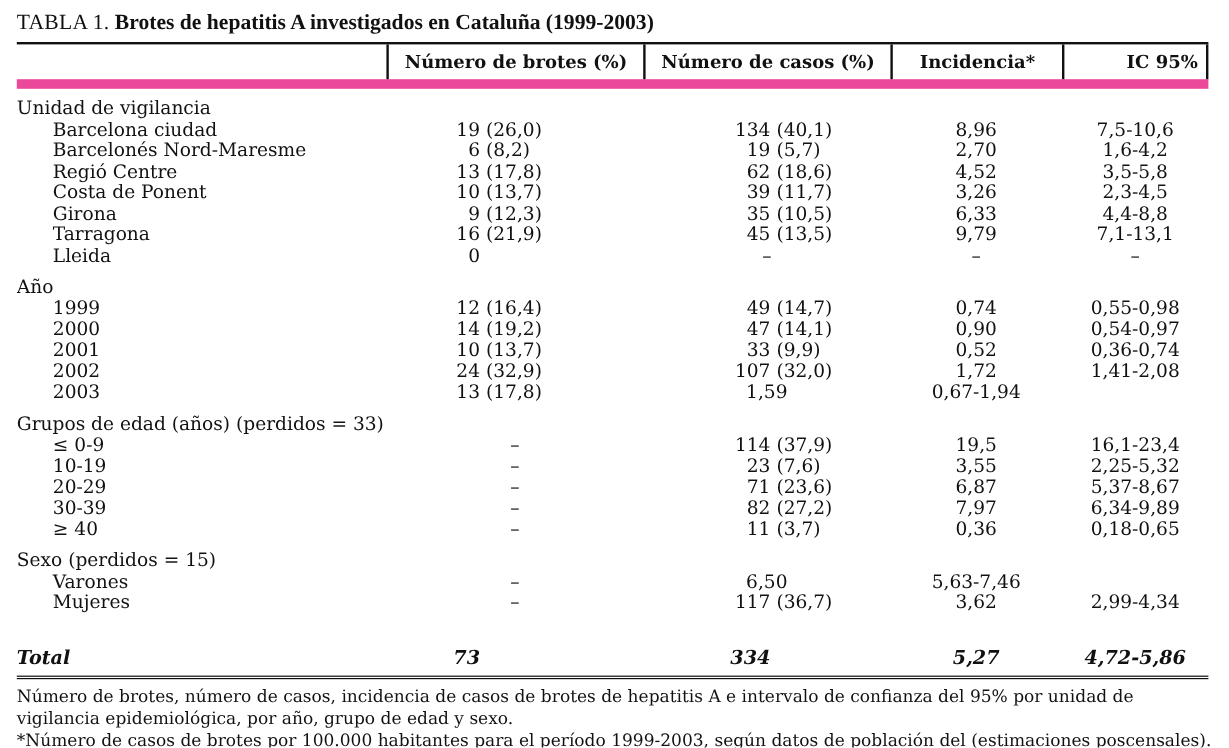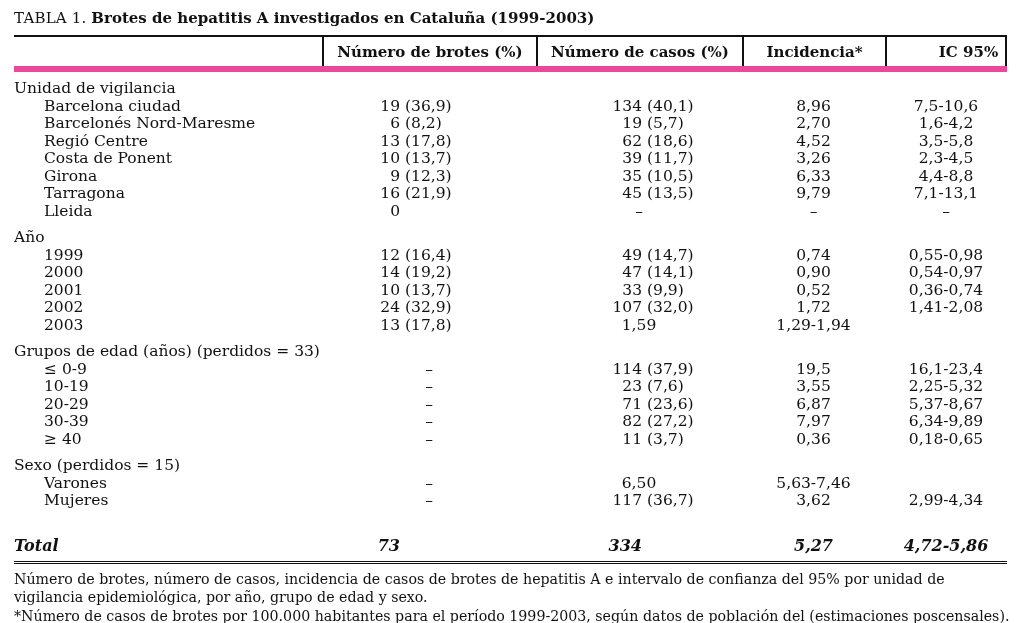--- a/index.html
+++ b/index.html
@@ -5,34 +5,34 @@
   html, body {
     margin: 0; padding: 0;
     width: 1024px; height: 623px;
     background: #ffffff;
     color: #111111;
     font-family: "DejaVu Serif", "Liberation Serif", serif;
     overflow: hidden;
   }
   .wrap { padding: 8px 17px 0 14px; }
 
-  .title { font-size: 15px; line-height: 20px; margin-bottom: 7px; white-space: nowrap; }
+  .title { font-size: 18px; line-height: 20px; margin-bottom: 7px; white-space: nowrap; font-family: Liberation Serif, serif; }
   .title .prefix { font-weight: normal; letter-spacing: 0.2px; }
   .title .main { font-weight: bold; }
 
   .grid {
     display: grid;
     grid-template-columns: 308px 214px 206px 143px 122px;
     width: 993px;
   }
 
   
   .thead {
     border-top: 2px solid #111;
-    border-bottom: 6px solid #ec4899;
+    border-bottom: 8px solid #ec4899;
   }
   .thead .hcell {
     font-weight: bold;
     font-size: 15px;
     text-align: center;
     padding: 6px 3px 5px 3px;
     border-left: 2px solid #111;
   }
   .thead .hspacer { border-left: none; }
   .thead .hcell:last-child { border-right: 2px solid #111; padding-left: 48px; }
@@ -87,21 +87,21 @@
   <div id="tbody">
       <div class="section first">
         <div class="grid brow">
           <div class="cell sect-label">Unidad de vigilancia</div>
         </div>
         <div class="grid brow">
           <div class="cell label sub">Barcelona ciudad</div>
           <div class="cell col-brotes">
             <span class="split">
               <span class="n">19</span>
-              <span class="p">(36,9)</span>
+              <span class="p">(26,0)</span>
             </span>
           </div>
           <div class="cell col-casos">
             <span class="split">
               <span class="n">134</span>
               <span class="p">(40,1)</span>
             </span>
           </div>
           <div class="cell col-incidencia ctr">8,96</div>
           <div class="cell col-ic ctr">7,5-10,6</div>
@@ -278,21 +278,21 @@
         </div>
         <div class="grid brow">
           <div class="cell label sub">2003</div>
           <div class="cell col-brotes">
             <span class="split">
               <span class="n">13</span>
               <span class="p">(17,8)</span>
             </span>
           </div>
           <div class="cell col-incidencia ctr">1,59</div>
-          <div class="cell col-ic ctr">1,29-1,94</div>
+          <div class="cell col-ic ctr">0,67-1,94</div>
         </div>
       </div>
       <div class="section">
         <div class="grid brow">
           <div class="cell sect-label">Grupos de edad (años) (perdidos = 33)</div>
         </div>
         <div class="grid brow">
           <div class="cell label sub">≤ 0-9</div>
           <div class="cell col-brotes ctr">–</div>
           <div class="cell col-casos">

